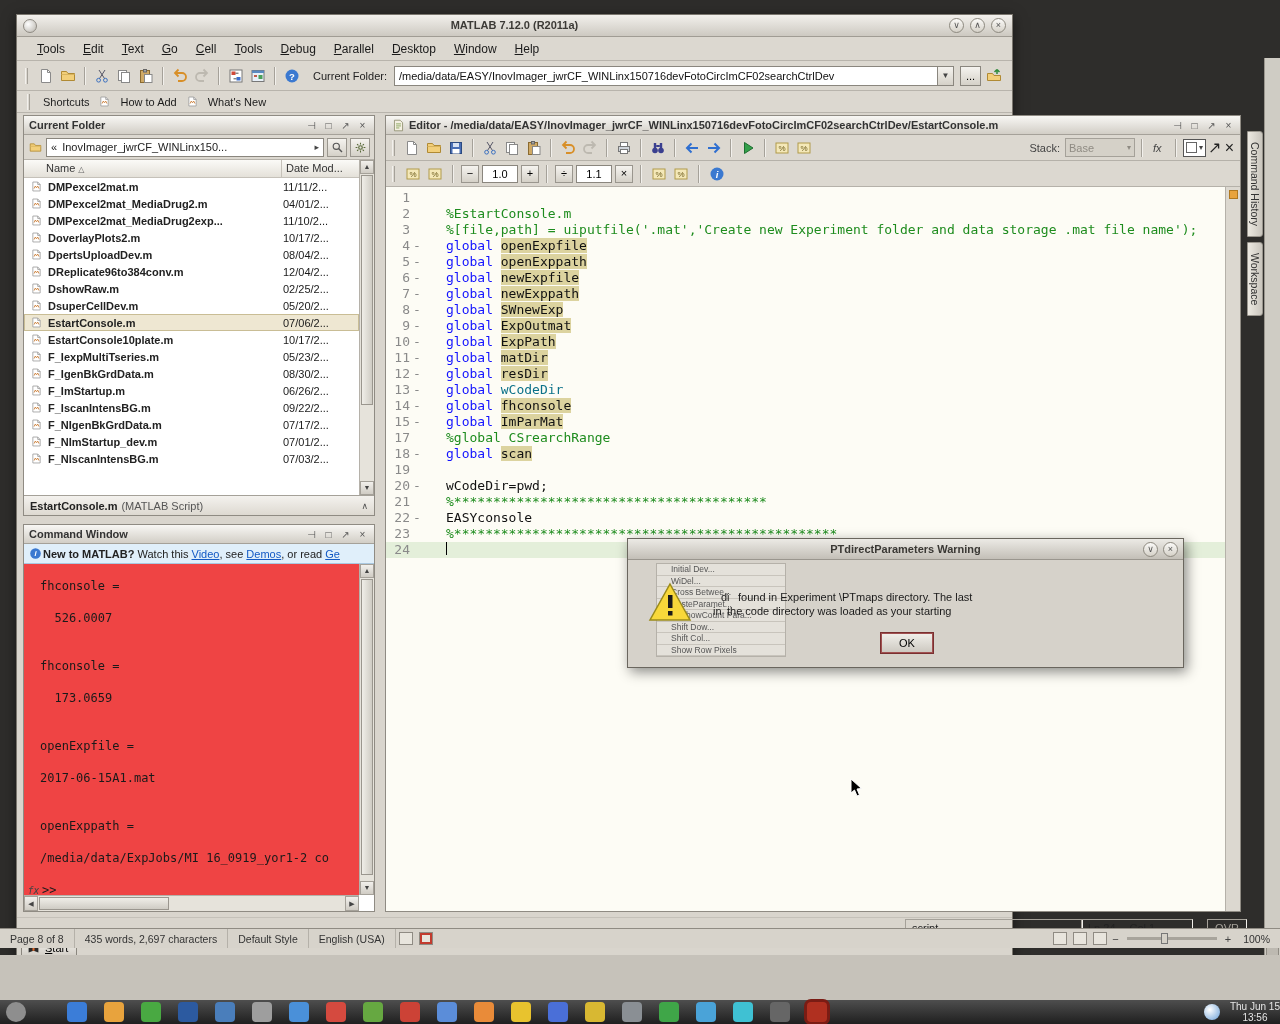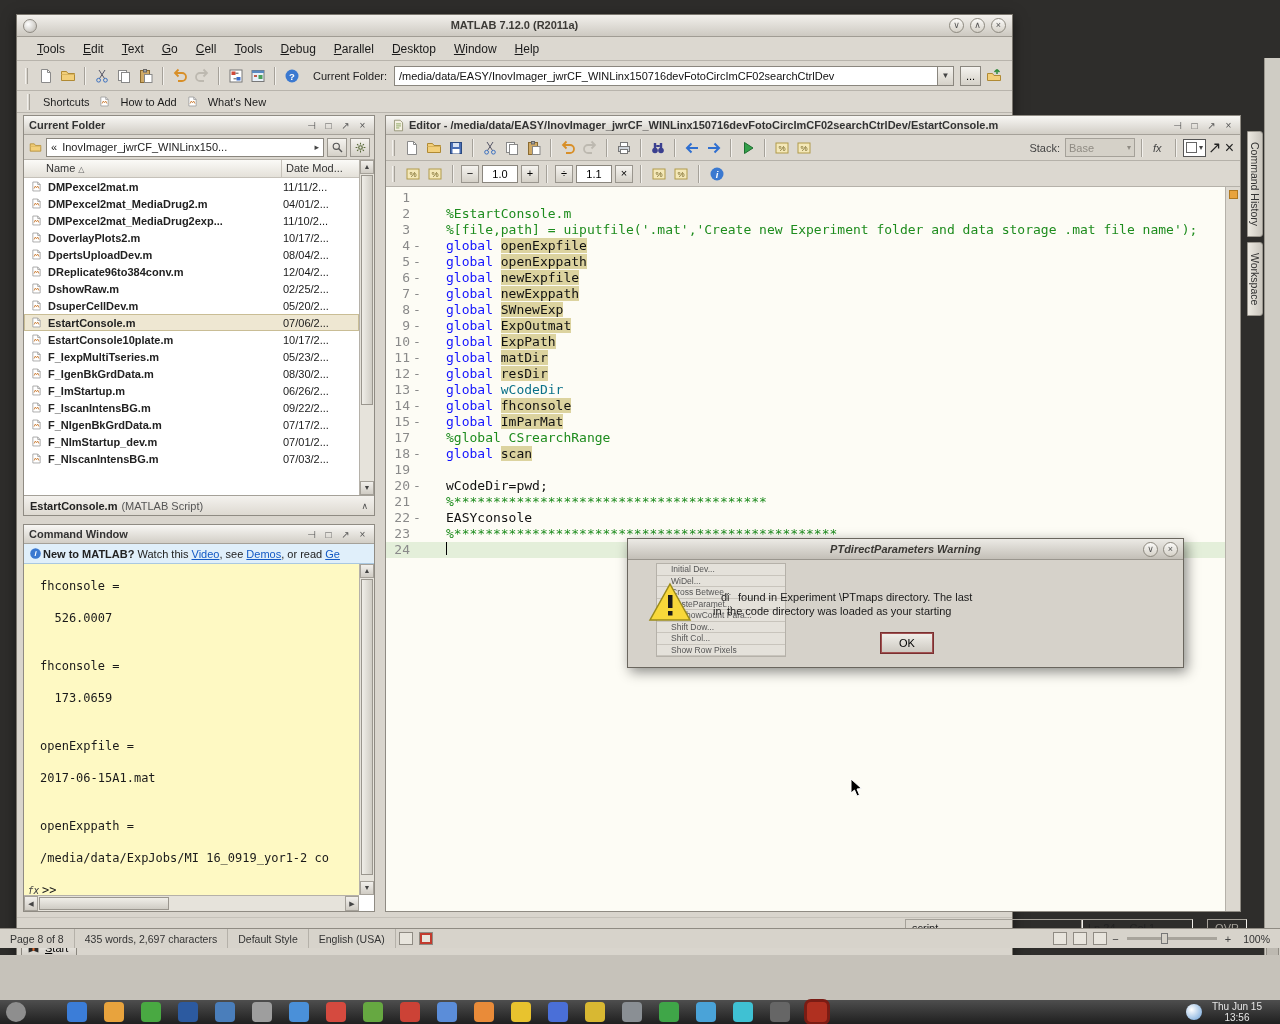--- a/index.html
+++ b/index.html
@@ -18,21 +18,21 @@
   .z-track{width:90px;height:3px;background:#a8a49c;position:relative;margin:0 6px;}
   .z-thumb{position:absolute;left:38%;top:-4px;width:7px;height:11px;background:#d5d1c8;border:1px solid #777;}
   .z-op{font-size:11px;color:#444;padding:0 2px;}
 
   
   .taskbar{position:absolute;left:0;top:1000px;width:1280px;height:24px;background:linear-gradient(#4e4e4e,#1f1f1f);display:flex;align-items:center;padding-left:6px;gap:17px;z-index:99;}
   .tbi{width:20px;height:20px;border-radius:4px;flex:0 0 auto;}
   .tbi.circle{border-radius:50%;}
   .tbi.first{margin-right:24px;}
   .tbi.act{box-shadow:0 0 0 3px #7a1c14;background:#b03020!important;}
-  .tb-right{margin-left:auto;display:flex;align-items:center;gap:10px;margin-right:18px;}
+  .tb-right{margin-left:auto;display:flex;align-items:center;gap:10px;margin-right:0;}
   .tray-ic{width:16px;height:16px;border-radius:50%;background:radial-gradient(circle at 35% 35%,#fff,#6aa0d8);}
   .tb-clock{color:#e6e6e6;font-size:10px;line-height:11px;text-align:center;}
 
   
   .win{position:absolute;left:16px;top:14px;width:997px;height:944px;background:#d9d5cd;border:1px solid #7a766e;box-shadow:0 3px 12px rgba(0,0,0,.5);}
   .titlebar{position:absolute;top:0;left:0;right:0;height:22px;background:linear-gradient(#f2f0ec,#cdc9c1);border-bottom:1px solid #a09c94;}
   .title-text{position:absolute;left:0;right:0;top:4px;text-align:center;font-size:11px;font-weight:bold;color:#3c3a36;}
   .win-icon{position:absolute;left:6px;top:4px;width:14px;height:14px;border-radius:50%;background:radial-gradient(circle at 35% 35%,#fefefe,#b8b4ac);border:1px solid #8f8b83;}
   .win-btns{position:absolute;right:6px;top:3px;display:flex;gap:6px;}
   .wbtn{width:15px;height:15px;border-radius:50%;border:1px solid #8d897f;background:linear-gradient(#fbfaf8,#d5d1c8);font-size:9px;line-height:13px;text-align:center;color:#555;}
@@ -87,21 +87,21 @@
   .cf-detail .dname{font-weight:bold;}
   .cf-detail .dtype{color:#555;text-align:right;}
   .cf-detail .chev{margin-left:auto;color:#555;font-size:9px;}
 
   
   #cw-panel{left:2px;top:411px;width:352px;height:388px;}
   .cw-banner{position:absolute;top:19px;left:0;right:0;height:20px;background:#e0effa;border-bottom:1px solid #aac8e0;display:flex;align-items:center;font-size:11px;padding:0 4px;overflow:hidden;white-space:nowrap;}
   .cw-banner span{white-space:pre;}
   .cw-banner .blink{color:#1259c4;text-decoration:underline;}
   .cw-banner .bold{font-weight:bold;}
-  .cw-body{position:absolute;top:39px;bottom:16px;left:0;right:15px;background:#fef9c3;overflow:hidden;font-family:"DejaVu Sans Mono",monospace;font-size:12px;color:#1a1a1a;padding:14px 0 0 16px;}
+  .cw-body{position:absolute;top:39px;bottom:16px;left:0;right:15px;background:#ef4444;overflow:hidden;font-family:"DejaVu Sans Mono",monospace;font-size:12px;color:#1a1a1a;padding:14px 0 0 16px;}
   .cwl{height:16px;line-height:16px;white-space:pre;}
   .cw-prompt{display:flex;align-items:center;height:16px;margin-left:-14px;}
   .cw-prompt .ic{width:14px;height:14px;margin-right:2px;}
   #cw-scroll{top:39px;bottom:16px;}
   .cw-hscroll{position:absolute;bottom:0;left:0;right:15px;height:16px;background:#e6e3db;border-top:1px solid #b5b1a9;}
   .harr{position:absolute;top:0;bottom:0;width:14px;background:linear-gradient(#f2f0ec,#d0ccc4);border:1px solid #a5a199;font-size:7px;text-align:center;line-height:14px;color:#444;}
   .harr.l{left:0;}
   .harr.r{right:0;}
   .hthumb{position:absolute;left:15px;top:1px;bottom:1px;width:130px;background:linear-gradient(#f0eee8,#cfccc4);border:1px solid #9a968e;}
 
@@ -146,21 +146,21 @@
   #sbox-lncol span{margin-right:14px;}
   #sbox-ovr{left:1190px;width:40px;color:#a5a199;text-align:center;}
   .startrow{position:absolute;top:922px;left:0;right:0;height:21px;background:#d9d5cd;display:flex;align-items:center;padding-left:4px;}
   .start-btn{height:18px;border:1px solid #8a867e;background:linear-gradient(#f2f0ec,#d2cec6);display:flex;align-items:center;gap:4px;padding:0 8px 0 4px;font-size:11px;}
   .start-label{display:inline-block;}
   .start-label::first-letter{text-decoration:underline;}
 
   
   .dialog{position:absolute;left:627px;top:538px;width:557px;height:130px;background:#d6d2ca;border:1px solid #6a665e;box-shadow:3px 4px 12px rgba(0,0,0,.45);z-index:60;}
   .dlg-title{position:absolute;top:0;left:0;right:0;height:21px;background:linear-gradient(#eceae5,#c3bfb7);border-bottom:1px solid #9a968e;}
-  .dlg-title-text{position:absolute;left:0;right:0;top:4px;text-align:center;font-size:11px;font-weight:bold;color:#3a3834;font-style:italic;}
+  .dlg-title-text{position:absolute;left:0;right:0;top:4px;text-align:center;font-size:11px;font-weight:bold;color:#3a3834;}
   .dlg-btns{position:absolute;right:5px;top:3px;display:flex;gap:5px;}
   .dlg-body{position:absolute;top:21px;left:0;right:0;bottom:0;background:#d6d2ca;}
   .artifact-list{position:absolute;left:28px;top:3px;width:130px;height:94px;overflow:hidden;z-index:1;border:1px solid #b5b1a9;background:#e4e1da;}
   .arow{height:11.5px;font-size:8.5px;line-height:11px;color:#555;white-space:nowrap;overflow:hidden;padding-left:14px;border-bottom:1px solid #c8c4bc;background:#e4e1da;}
   .warn-wrap{position:absolute;left:20px;top:22px;width:44px;height:40px;z-index:2;}
   .warn-wrap svg{width:44px;height:40px;}
   .dlg-frag{position:absolute;font-size:11px;color:#1a1a1a;z-index:3;}
   .dlg-msg{position:absolute;font-size:11px;color:#1a1a1a;z-index:3;white-space:nowrap;}
   .ok-btn{position:absolute;left:253px;top:73px;width:52px;height:20px;background:linear-gradient(#f0eee9,#cdc9c1);border:1px solid #a05050;box-shadow:0 0 0 1px #7a3030;font-size:11px;text-align:center;line-height:18px;z-index:3;font-family:"Liberation Sans",sans-serif;}
 

